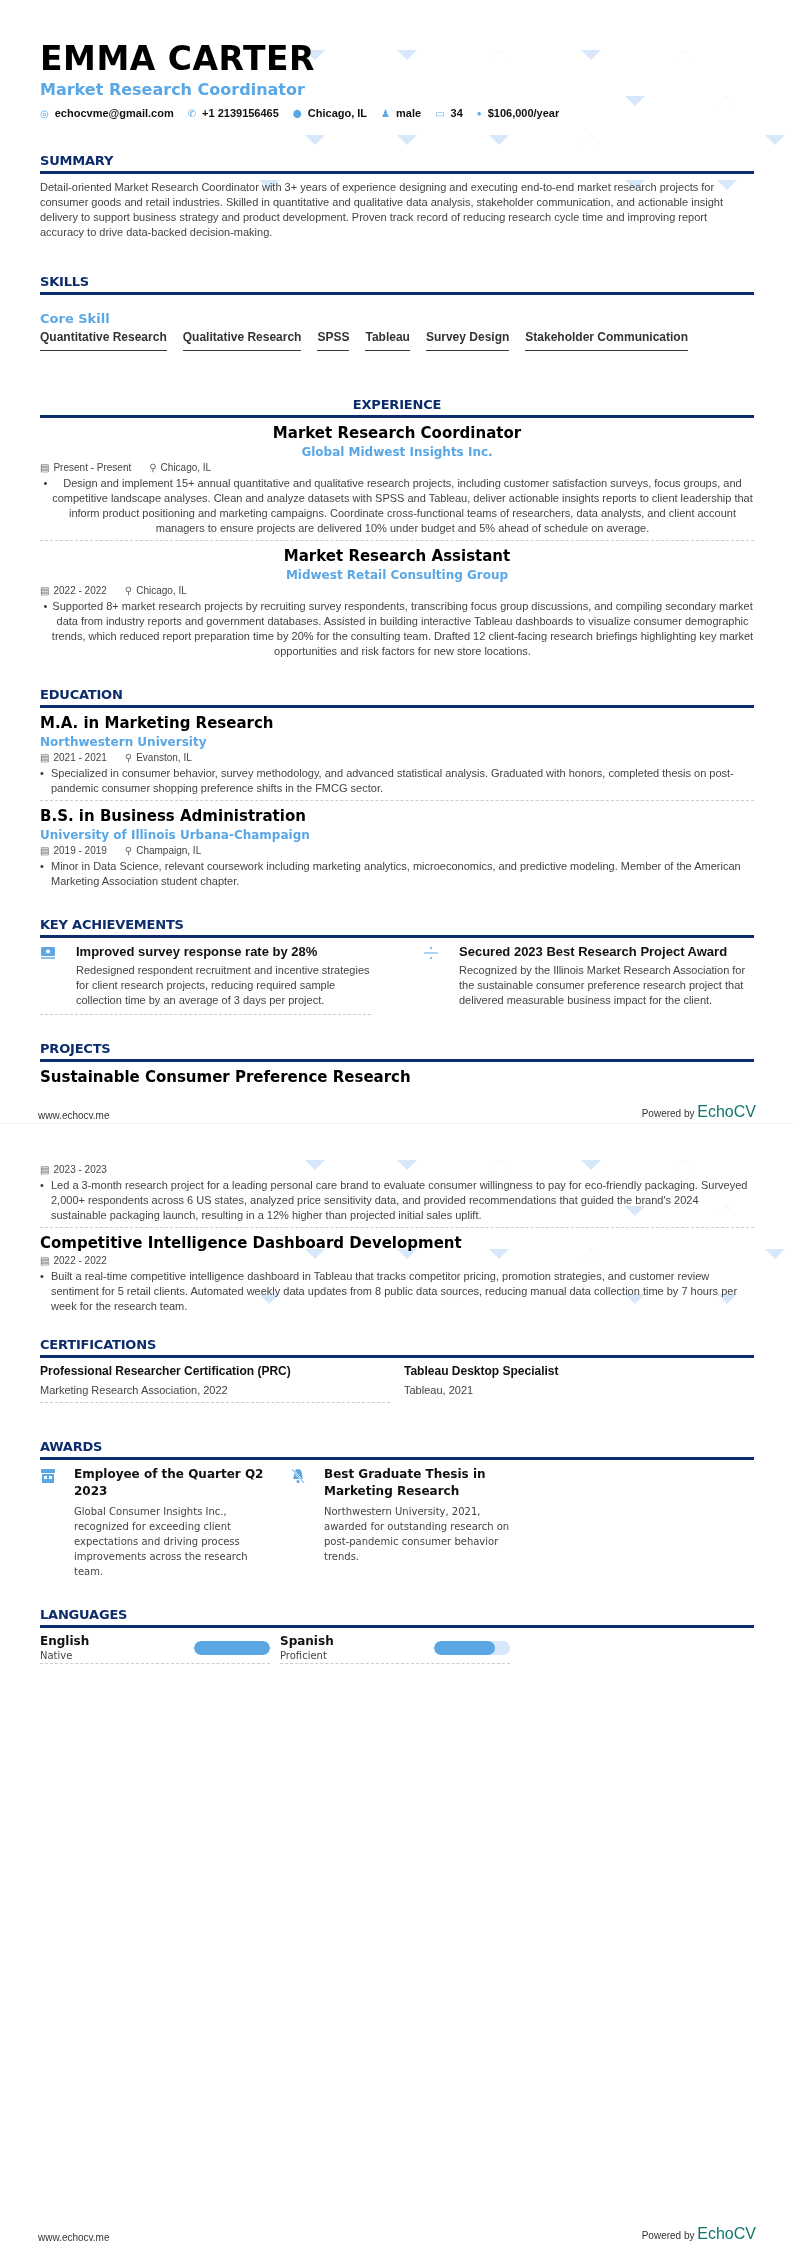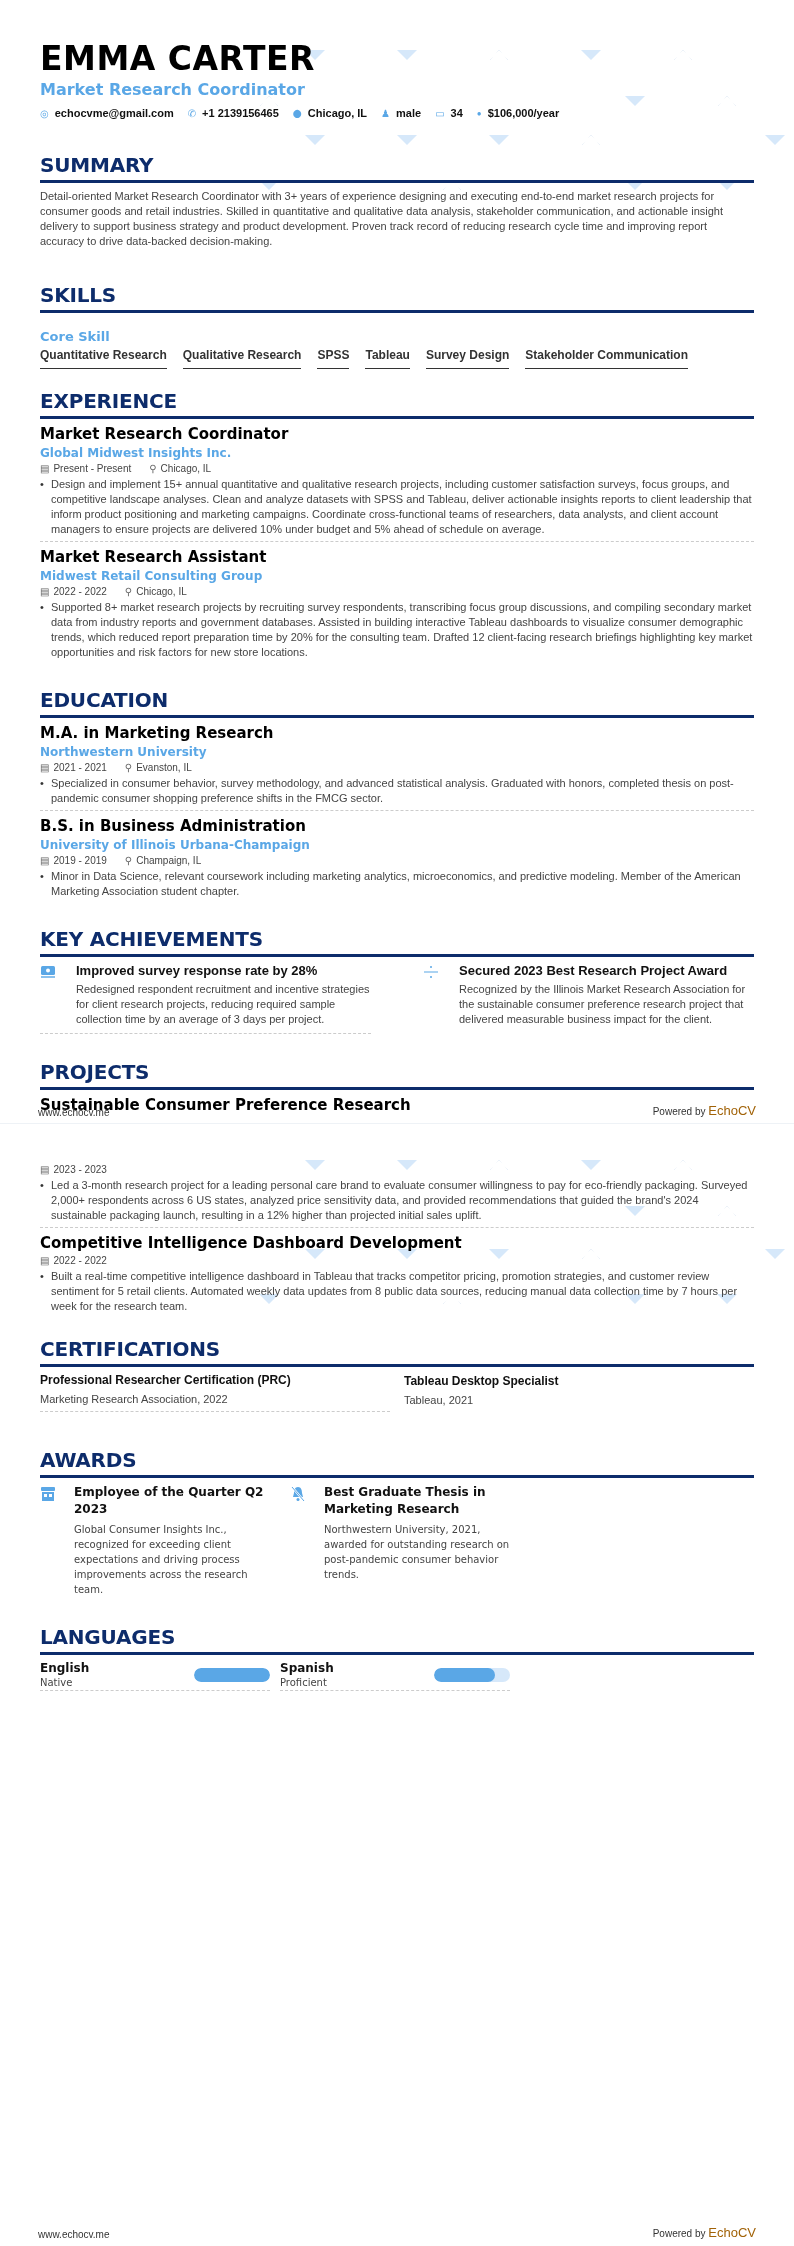--- a/index.html
+++ b/index.html
@@ -18,21 +18,21 @@
 
   .content { position: relative; padding: 40px 40px 0 40px; z-index: 2; }
 
   .name { font-family: "DejaVu Sans", sans-serif; font-weight: bold; font-size: 33px; color: #000; letter-spacing: 0.5px; line-height: 38px; }
   .title { font-family: "DejaVu Sans", sans-serif; font-weight: bold; font-size: 16px; color: #5aa7e6; margin-top: 2px; }
   .contacts { display: flex; gap: 14px; margin-top: 8px; font-size: 11px; font-weight: bold; color: #111; align-items: center; }
   .contact { display: flex; align-items: center; gap: 6px; }
   .ic { color: #5aa7e6; font-size: 10px; font-weight: normal; }
 
   .section { margin-top: 30px; }
-  .sec-title { font-family: "DejaVu Sans", sans-serif; font-weight: bold; font-size: 20px; color: #0d2c6b; letter-spacing: -0.2px; }
+  .sec-title { font-family: "DejaVu Sans", sans-serif; font-weight: bold; font-size: 13px; color: #0d2c6b; letter-spacing: -0.2px; }
   .sec-rule { height: 3px; background: #0d2c6b; margin-top: 3px; margin-bottom: 6px; }
 
   .para { font-size: 11px; color: #444; line-height: 15px; }
 
   .core-label { font-family: "DejaVu Sans", sans-serif; font-weight: bold; font-size: 13px; color: #5aa7e6; margin-top: 16px; }
   .skills { display: flex; gap: 16px; margin-top: 4px; }
   .skill { font-size: 12px; font-weight: bold; color: #333; padding-bottom: 6px; border-bottom: 1.5px solid #333; }
 
   .entry { padding-bottom: 4px; }
   .entry.dashed { border-bottom: 1px dashed #ccc; margin-bottom: 6px; }
@@ -44,21 +44,21 @@
   .bullet .dot { width: 11px; flex-shrink: 0; color: #333; }
 
   .two-col { display: flex; gap: 52px; }
   .ach { flex: 1; display: flex; gap: 16px; padding-bottom: 6px; }
   .ach.dashed { border-bottom: 1px dashed #ccc; }
   .ach-icon { width: 20px; flex-shrink: 0; color: #5aa7e6; font-size: 14px; padding-top: 2px; }
   .ach-title { font-weight: bold; font-size: 13px; color: #111; }
   .ach-desc { font-size: 11px; color: #444; line-height: 15px; margin-top: 4px; }
 
   .footer { position: absolute; left: 38px; right: 38px; display: flex; justify-content: space-between; align-items: flex-end; font-size: 10px; color: #333; z-index: 2; }
-  .footer .brand { font-size: 13px; color: #a16207; }
+  .footer .brand { font-size: 16px; color: #0f766e; }
   .footer .powered { font-size: 10px; color: #333; }
 
   .cert { flex: 1; padding-bottom: 6px; }
   .cert.dashed { border-bottom: 1px dashed #ccc; }
   .cert-title { font-weight: bold; font-size: 12px; color: #111; }
   .cert-sub { font-size: 11px; color: #444; margin-top: 6px; }
 
   .awards { display: flex; gap: 20px; width: 480px; }
   .award { width: 230px; display: flex; gap: 14px; }
   .award-icon { width: 20px; flex-shrink: 0; color: #5aa7e6; font-size: 16px; padding-top: 2px; }
@@ -141,21 +141,21 @@
       <div class="skills">
         <span class="skill">Quantitative Research</span>
         <span class="skill">Qualitative Research</span>
         <span class="skill">SPSS</span>
         <span class="skill">Tableau</span>
         <span class="skill">Survey Design</span>
         <span class="skill">Stakeholder Communication</span>
       </div>
     </div>
 
-    <div class="section" style="margin-top:20px;">
+    <div class="section" style="margin-top:46px;text-align:center;">
       <div class="sec-title">EXPERIENCE</div>
       <div class="sec-rule"></div>
       <div class="entry dashed">
         <div class="entry-title">Market Research Coordinator</div>
         <div class="entry-org">Global Midwest Insights Inc.</div>
         <div class="meta">
           <span><span class="i">▤</span><span>Present - Present</span></span>
           <span><span class="i">⚲</span><span>Chicago, IL</span></span>
         </div>
         <div class="bullet">
@@ -288,21 +288,21 @@
       </div>
       <div class="bullet">
         <span class="dot">•</span>
         <span>Built a real-time competitive intelligence dashboard in Tableau that tracks competitor pricing, promotion strategies, and customer review sentiment for 5 retail clients. Automated weekly data updates from 8 public data sources, reducing manual data collection time by 7 hours per week for the research team.</span>
       </div>
     </div>
 
     <div class="section" style="margin-top:19px;">
       <div class="sec-title">CERTIFICATIONS</div>
       <div class="sec-rule"></div>
-      <div class="two-col" style="gap:14px;align-items:center;">
+      <div class="two-col" style="gap:14px;">
         <div class="cert dashed">
           <div class="cert-title">Professional Researcher Certification (PRC)</div>
           <div class="cert-sub">Marketing Research Association, 2022</div>
         </div>
         <div class="cert">
           <div class="cert-title">Tableau Desktop Specialist</div>
           <div class="cert-sub">Tableau, 2021</div>
         </div>
       </div>
     </div>

